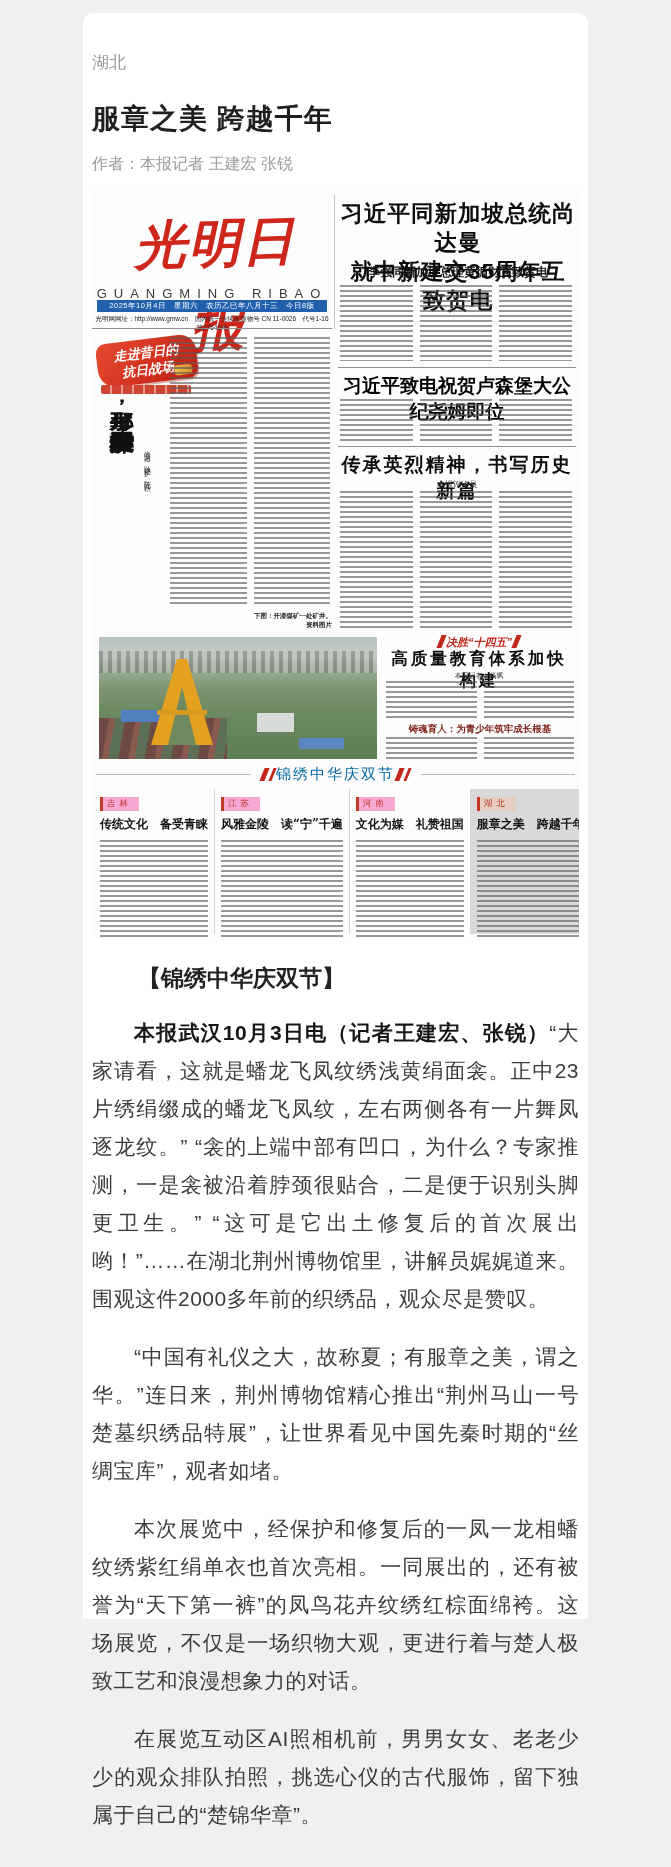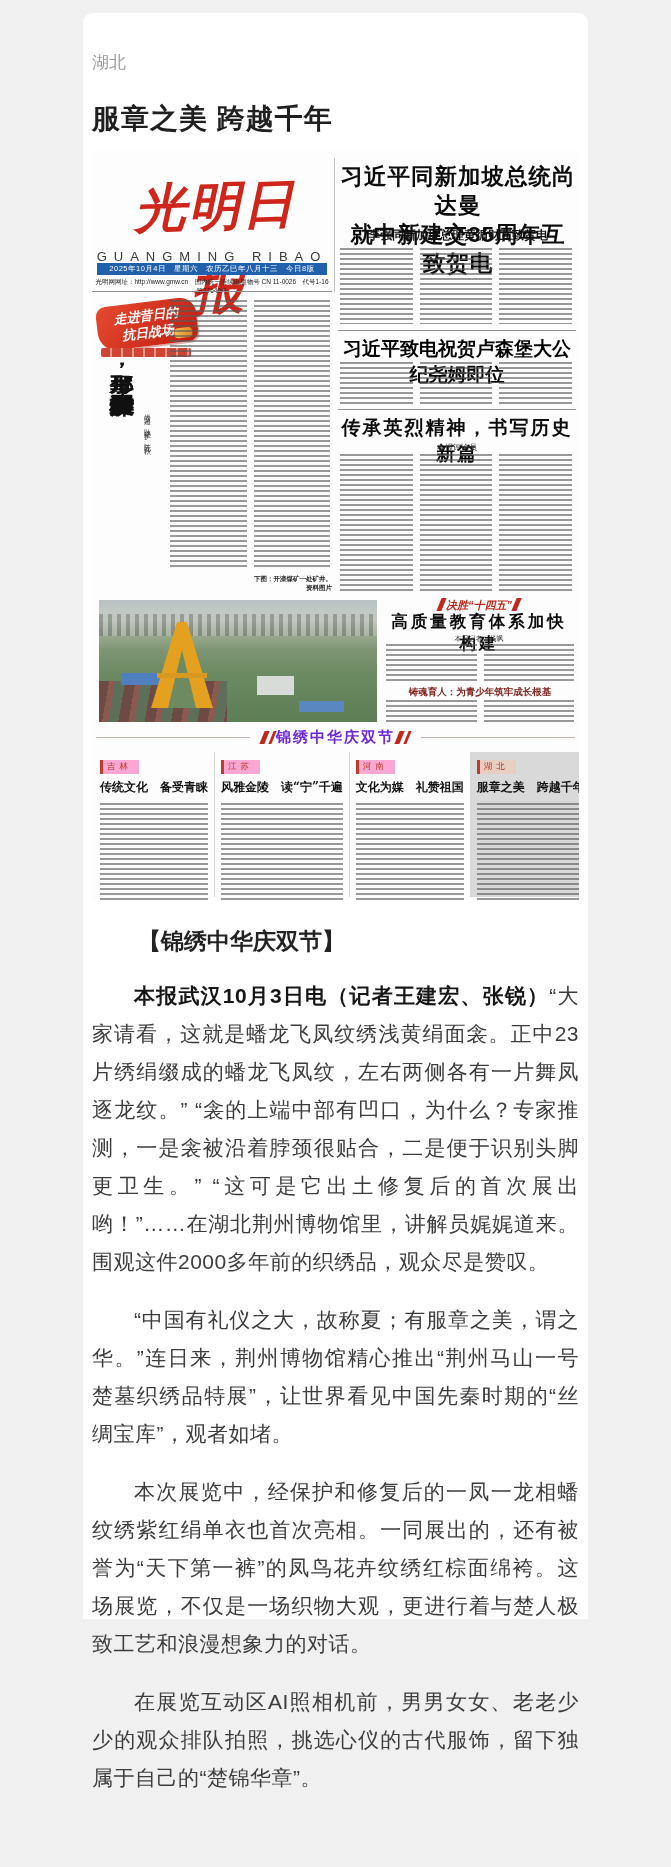--- a/index.html
+++ b/index.html
@@ -83,21 +83,21 @@
   .ph-white { position:absolute; right:30%; bottom:22%; width:13%; height:16%; background:#d8dcd8; }
   .ph-red   { position:absolute; left:30%; bottom:12%; width:3%; height:26%; background:#c23b2e; }
   .tri-out  { position:absolute; left:52px; bottom:14px; width:62px; height:86px; background:#e3a11f;
            clip-path:polygon(50% 0,58% 0,100% 100%,0 100%,42% 0); }
   .tri-in   { position:absolute; left:69px; bottom:14px; width:28px; height:58px; background:#6e8a60;
            clip-path:polygon(50% 0,100% 100%,0 100%); }
   .tri-bar  { position:absolute; left:58px; bottom:44px; width:50px; height:5px; background:#d89a1e; }
 
   .banner { position:absolute; left:4px; top:578px; width:479px; display:flex; align-items:center; gap:10px; }
   .banner .line { flex:1; height:1px; background:#c3b3ac; }
-  .banner .txt  { color:#6d28d9; font-weight:700; font-size:15px; letter-spacing:2px; }
+  .banner .txt  { color:#0369a1; font-weight:400; font-size:15px; letter-spacing:2px; }
   .slash { display:inline-block; width:5px; height:13px; background:#c2271c; transform:skewX(-22deg); margin:0 2px; vertical-align:-2px; }
   .slash.thin { width:3px; }
 
   .regions { position:absolute; left:2px; top:602px; width:483px; height:145px; display:flex; }
   .rg { flex:1; padding:3px 6px 0 6px; border-left:1px solid #d6d6d6; }
   .rg:first-child { border-left:none; }
   .rg.hl { background:#d9d9d9; }
   .rg-chip { display:inline-block; border-left:3px solid #c0392b; background:#f9a8d4; color:#b9301f;
              font-size:8.5px; letter-spacing:4px; padding:1px 7px 1px 4px; margin-bottom:5px; }
   .rg.hl .rg-chip { background:#e6cfc2; }
@@ -112,20 +112,21 @@
   .para b { color:#161616; }
 </style>
 </head>
 <body>
 
 <div class="page">
   <div class="card">
 
     <div class="category">湖北</div>
     <h1 class="title">服章之美 跨越千年</h1>
+    <div class="meta">作者：本报记者 王建宏 张锐</div>
 
     <div class="np">
 
       <div class="np-logo">光明日报</div>
       <div class="np-roman">GUANGMING RIBAO</div>
       <div class="np-datebar">2025年10月4日　星期六　农历乙巳年八月十三　今日8版</div>
       <div class="np-infoline">光明网网址：http://www.gmw.cn　国内统一连续出版物号 CN 11-0026　代号1-16　第27640号</div>
       <div class="np-rule" style="left:0;top:141px;width:240px;"></div>
       <div class="np-vdiv"></div>
 

